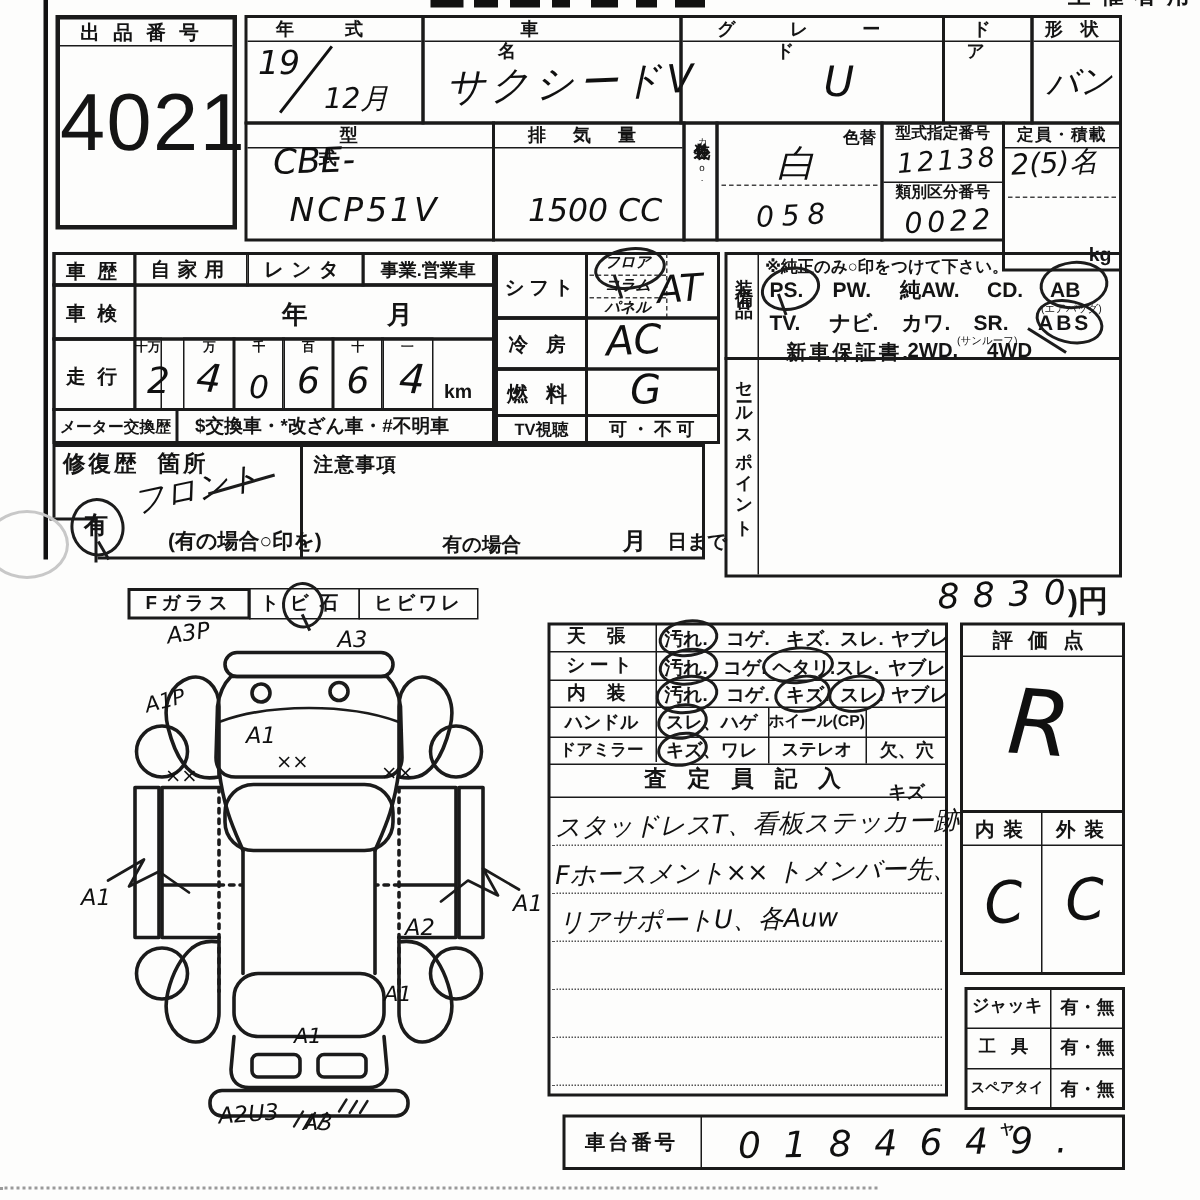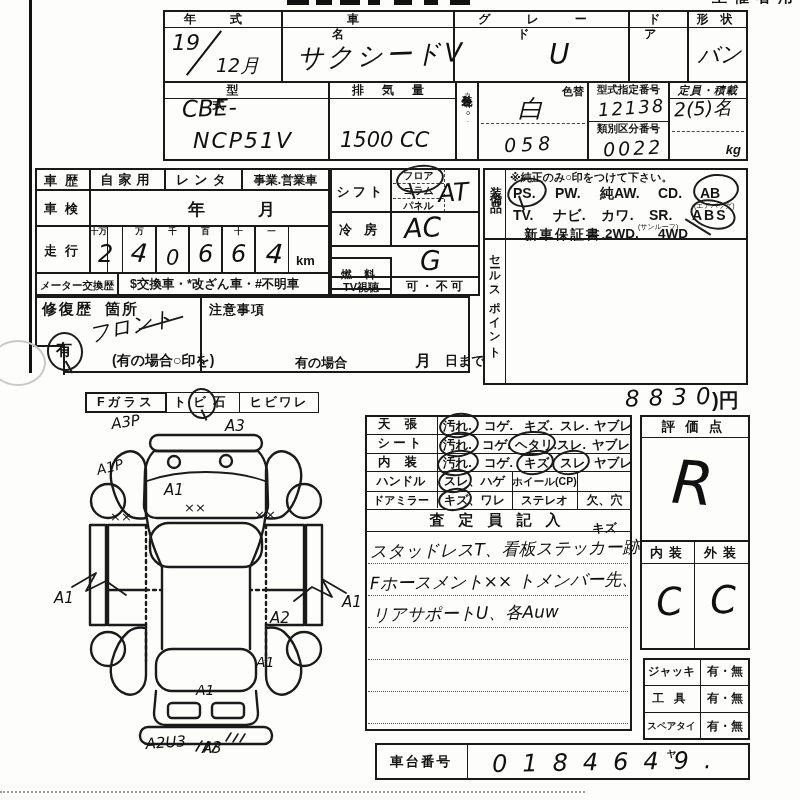--- a/index.html
+++ b/index.html
@@ -33,20 +33,24 @@
     <div class="sliver" style="left:340px;width:20px;"></div>
     <div class="sliver" style="left:368px;width:12px;"></div>
     <div class="sliver" style="left:394px;width:18px;"></div>
     <div class="sliver" style="left:424px;width:14px;"></div>
     <div class="sliver" style="left:450px;width:20px;"></div>
   </div>
   <div class="abs" style="left:712px;top:0;width:90px;height:7px;overflow:hidden;">
     <span class="b" style="position:relative;top:-12px;font-size:15px;letter-spacing:7px;">主催者用</span>
   </div>
 
+  <div class="cell" style="left:37px;top:10px;width:121px;height:143px;border-width:3px;">
+    <div class="hdr hdru" style="font-size:13px;height:17px;line-height:17px;letter-spacing:9px;">出品番号</div>
+    <div style="font-size:54px;text-align:center;margin-top:20px;letter-spacing:1px;">4021</div>
+  </div>
 
   <div class="cell" style="left:163px;top:10px;width:120px;height:73px;">
     <div class="hdr hdru" style="font-size:12px;height:15px;line-height:15px;letter-spacing:34px;text-indent:14px;">年式</div>
   </div>
   <span class="abs hw" style="left:172px;top:30px;font-size:22px;">19</span>
   <div class="abs" style="left:176px;top:52px;width:56px;height:2px;background:#111;transform:rotate(-52deg);"></div>
   <span class="abs hw" style="left:216px;top:53px;font-size:19px;">12月</span>
 
   <div class="cell" style="left:281px;top:10px;width:174px;height:73px;">
     <div class="hdr hdru" style="font-size:12px;height:15px;line-height:15px;letter-spacing:60px;text-indent:30px;">車名</div>
@@ -68,42 +72,42 @@
 
   <div class="cell" style="left:163px;top:81px;width:167px;height:80px;">
     <div class="hdr hdru" style="font-size:12px;height:15px;line-height:15px;letter-spacing:56px;text-indent:28px;">型式</div>
   </div>
   <span class="abs hw" style="left:182px;top:95px;font-size:23px;transform:rotate(-2deg);">CBE-</span>
   <span class="abs hw" style="left:193px;top:128px;font-size:22px;letter-spacing:2px;">NCP51V</span>
 
   <div class="cell" style="left:328px;top:81px;width:129px;height:80px;">
     <div class="hdr hdru" style="font-size:12px;height:15px;line-height:15px;letter-spacing:18px;text-indent:9px;">排気量</div>
   </div>
-  <span class="abs hw" style="left:340px;top:128px;font-size:21px;">1500 CC</span>
+  <span class="abs hw" style="left:352px;top:128px;font-size:21px;">1500 CC</span>
 
   <div class="cell" style="left:455px;top:81px;width:24px;height:80px;">
     <div class="vtext b" style="font-size:11px;margin:3px auto 0;line-height:20px;">外装色</div>
     <div class="vtext" style="font-size:6.5px;margin:1px auto 0;">カラーNo.</div>
   </div>
   <div class="cell" style="left:477px;top:81px;width:112px;height:80px;">
     <div class="b" style="position:absolute;right:3px;top:1px;font-size:11px;">色替</div>
     <div class="abs dash" style="left:2px;top:40px;width:104px;"></div>
   </div>
   <span class="abs hw" style="left:518px;top:92px;font-size:25px;">白</span>
   <span class="abs hw" style="left:504px;top:133px;font-size:19px;letter-spacing:5px;transform:rotate(-3deg);">058</span>
 
   <div class="cell" style="left:587px;top:81px;width:83px;height:80px;">
     <div class="hdr" style="font-size:10.5px;height:13px;line-height:13px;">型式指定番号</div>
     <div class="abs" style="left:0;top:38px;width:79px;border-top:1px solid #1a1a1a;"></div>
     <div class="hdr" style="position:absolute;left:0;top:39px;width:79px;font-size:10.5px;height:13px;line-height:13px;">類別区分番号</div>
   </div>
   <span class="abs hw" style="left:598px;top:97px;font-size:18px;letter-spacing:2px;transform:rotate(-4deg);">12138</span>
   <span class="abs hw" style="left:603px;top:137px;font-size:19px;letter-spacing:3px;transform:rotate(-3deg);">0022</span>
 
-  <div class="cell" style="left:668px;top:81px;width:80px;height:80px;font-style:italic;">
+  <div class="cell" style="left:668px;top:81px;width:80px;height:100px;">
     <div class="hdr hdru" style="font-size:11px;height:15px;line-height:15px;letter-spacing:1px;">定員・積載</div>
     <div class="abs dash" style="left:2px;top:48px;width:72px;"></div>
     <div class="b" style="position:absolute;right:5px;bottom:2px;font-size:13px;">kg</div>
   </div>
   <span class="abs hw" style="left:674px;top:96px;font-size:19px;transform:rotate(-3deg);">2(5)名</span>
 
   <div class="cell" style="left:35px;top:168px;width:295px;height:23px;"></div>
   <div class="cell1 hdr" style="left:35px;top:168px;width:56px;height:23px;font-size:13px;line-height:21px;letter-spacing:8px;text-indent:4px;border-width:2px;">車歴</div>
   <div class="cell1 hdr" style="left:89px;top:168px;width:77px;height:23px;font-size:13px;line-height:21px;letter-spacing:5px;">自家用</div>
   <div class="cell1 hdr" style="left:164px;top:168px;width:79px;height:23px;font-size:13px;line-height:21px;letter-spacing:5px;">レンタ</div>
@@ -142,35 +146,35 @@
   <span class="abs hw" style="left:231px;top:240px;font-size:24px;">6</span>
   <span class="abs hw" style="left:266px;top:238px;font-size:27px;transform:rotate(4deg);">4</span>
   <span class="abs b" style="left:296px;top:253px;font-size:13px;">km</span>
 
   <div class="cell" style="left:35px;top:272px;width:295px;height:24px;"></div>
   <div class="cell1 hdr" style="left:35px;top:272px;width:84px;height:24px;font-size:10.5px;line-height:22px;border-width:2px;">メーター交換歴</div>
   <span class="abs b" style="left:130px;top:276px;font-size:12.5px;">$交換車・*改ざん車・#不明車</span>
 
   <div class="cell" style="left:330px;top:168px;width:150px;height:45px;"></div>
   <div class="cell1 hdr" style="left:330px;top:168px;width:62px;height:45px;font-size:13px;line-height:43px;letter-spacing:3px;border-width:2px;">シフト</div>
-  <div class="abs" style="left:393px;top:169px;width:52px;height:43px;border-right:1px dashed #444;box-sizing:border-box;">
+  <div class="abs" style="left:393px;top:169px;width:52px;height:43px;border-right:1px dashed #444;box-sizing:border-box;font-style:italic;">
     <div class="hdr" style="font-size:10px;height:14px;line-height:14px;border-bottom:1px dashed #444;">フロア</div>
     <div class="hdr" style="font-size:10px;height:14px;line-height:14px;border-bottom:1px dashed #444;">コラム</div>
     <div class="hdr" style="font-size:10px;height:14px;line-height:14px;">パネル</div>
   </div>
   <span class="abs hw" style="left:438px;top:178px;font-size:25px;transform:rotate(-4deg);">AT</span>
   <div class="circ" style="left:396px;top:165px;width:44px;height:24px;transform:rotate(-8deg);"></div>
   <div class="tail" style="left:404px;top:190px;width:16px;transform:rotate(72deg);"></div>
 
   <div class="cell" style="left:330px;top:211px;width:150px;height:36px;"></div>
   <div class="cell1 hdr" style="left:330px;top:211px;width:62px;height:36px;font-size:13px;line-height:34px;letter-spacing:12px;text-indent:6px;border-width:2px;">冷房</div>
   <span class="abs hw" style="left:404px;top:212px;font-size:27px;transform:rotate(-3deg);">AC</span>
 
   <div class="cell" style="left:330px;top:245px;width:150px;height:33px;"></div>
-  <div class="cell1 hdr" style="left:330px;top:245px;width:62px;height:33px;font-size:11px;line-height:31px;letter-spacing:12px;text-indent:6px;border-width:2px;margin-top:12px;">燃料</div>
+  <div class="cell1 hdr" style="left:330px;top:245px;width:62px;height:33px;font-size:14px;line-height:31px;letter-spacing:12px;text-indent:6px;border-width:2px;">燃料</div>
   <span class="abs hw" style="left:420px;top:245px;font-size:27px;transform:rotate(-2deg);">G</span>
 
   <div class="cell" style="left:330px;top:276px;width:150px;height:20px;"></div>
   <div class="cell1 hdr" style="left:330px;top:276px;width:62px;height:20px;font-size:11px;line-height:18px;border-width:2px;">TV視聴</div>
   <div class="abs hdr" style="left:392px;top:276px;width:88px;height:20px;font-size:12px;line-height:20px;letter-spacing:3px;">可・不可</div>
 
   <div class="cell" style="left:483px;top:168px;width:265px;height:72px;">
     <div class="abs" style="left:20px;top:0;width:0;height:68px;border-left:1.5px solid #1a1a1a;"></div>
   </div>
   <div class="abs vtext b" style="left:487px;top:176px;font-size:12px;letter-spacing:8px;">装備品</div>

